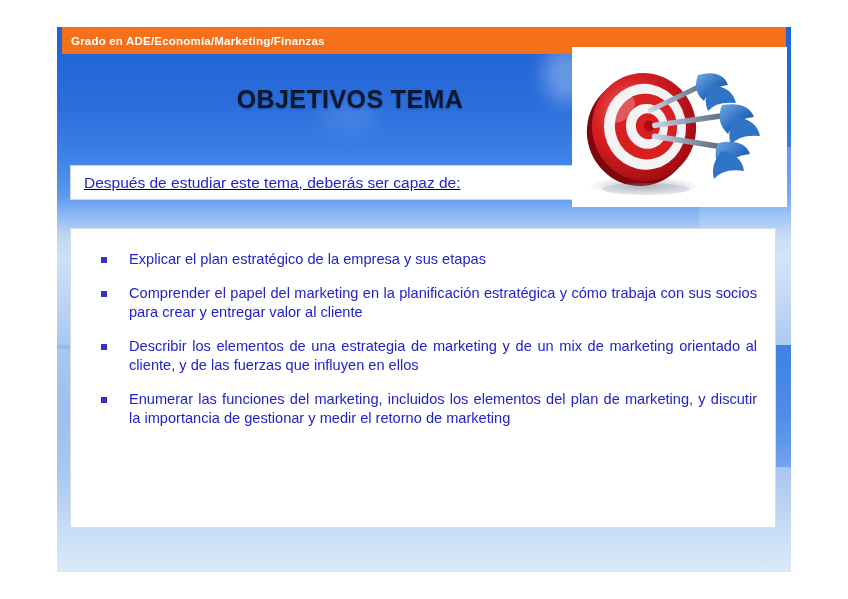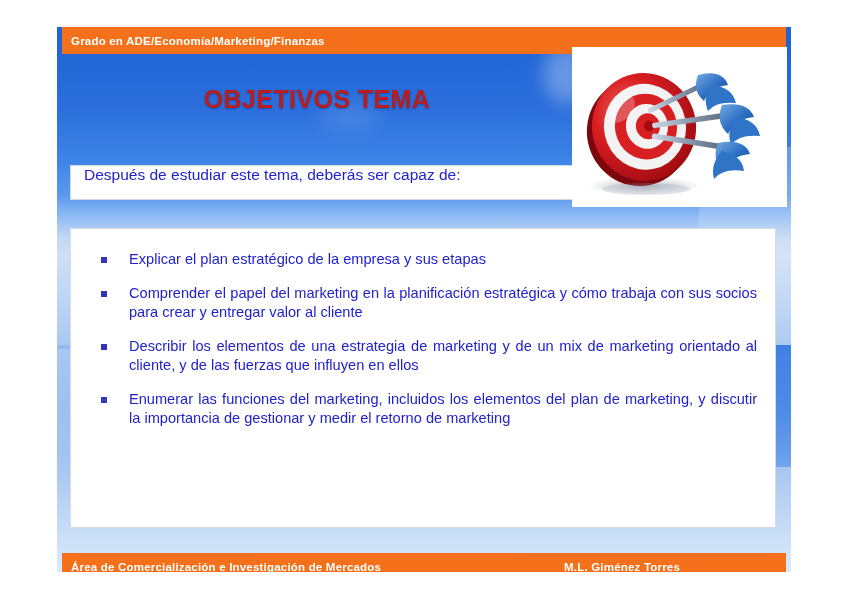--- a/index.html
+++ b/index.html
@@ -56,29 +56,30 @@
   }
   #header-bar{top:0px;}
   #footer-bar{top:526px;}
   .bar .left{position:absolute;left:9px;white-space:nowrap;}
   .bar .right{position:absolute;white-space:nowrap;}
   #header-bar .right{left:372px;}
   #footer-bar .right{left:502px;}
   
   #slide-title{
     position:absolute;left:0;top:58px;width:520px;
-    text-align:center;color:#b91c1c;
+    text-align:center;color:#0f172a;
     font-size:25px;font-weight:bold;letter-spacing:.4px;
     text-shadow:0 1px 2px rgba(0,40,120,.45);
+    padding-left:33px;
   }
   
   #subtitle-box{
     position:absolute;left:13px;top:138px;width:509px;height:33px;
     background:#ffffff;border:1px solid #cfd8e8;
-    display:flex;
+    display:flex;align-items:center;text-decoration:underline;
   }
   #subtitle-text{
     margin-left:13px;color:#2222cc;font-size:15.5px;white-space:nowrap;
   }
   
   #picture-box{
     position:absolute;left:515px;top:20px;width:215px;height:160px;
     background:#ffffff;overflow:hidden;
   }
   #dart-art{position:absolute;inset:0;}
@@ -192,18 +193,14 @@
         <span class="bullet-marker"></span>
         <span class="bullet-text">Describir los elementos de una estrategia de marketing y de un mix de marketing orientado al cliente, y de las fuerzas que influyen en ellos</span>
       </li>
       <li class="bullet-item">
         <span class="bullet-marker"></span>
         <span class="bullet-text">Enumerar las funciones del marketing, incluidos los elementos del plan de marketing, y discutir la importancia de gestionar y medir el retorno de marketing</span>
       </li>
     </ul>
   </div>
 
-  <div class="bar" id="footer-bar">
-    <span class="left">Área de Comercialización e Investigación de  Mercados</span>
-    <span class="right">M.L. Giménez Torres</span>
-  </div>
 
 </div>
 
 </body></html>

